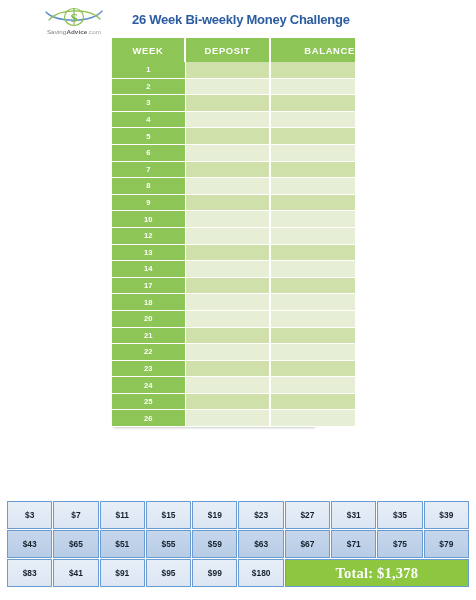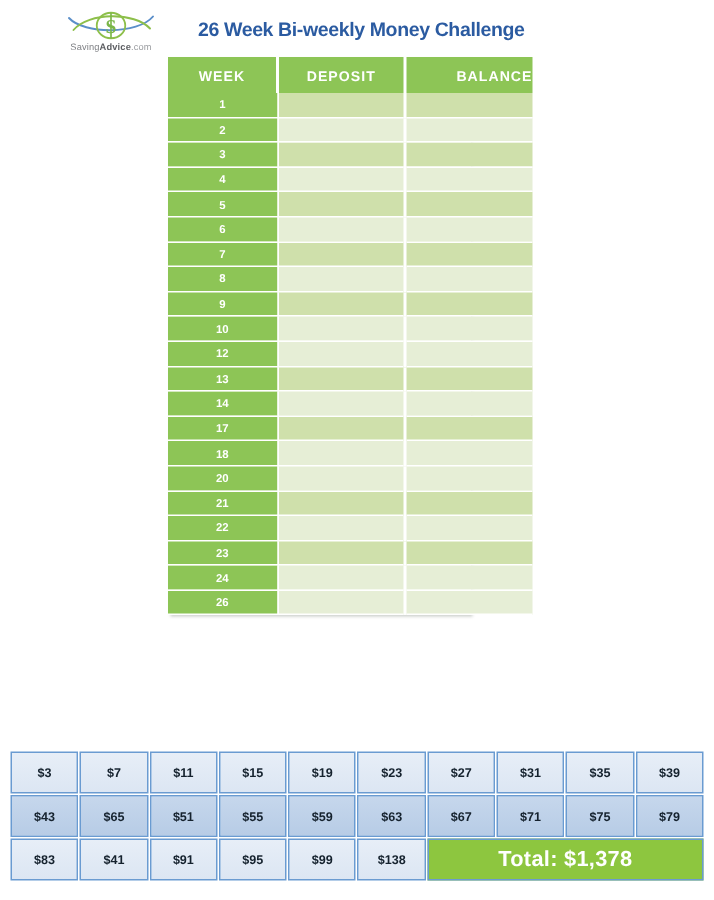--- a/index.html
+++ b/index.html
@@ -137,20 +137,21 @@
   .amounts tr.grid-dark td {
     background: linear-gradient(to bottom, #c6d7ec 0%, #b7cce6 100%);
   }
   td.total-cell {
     background: #8dc63f !important;
     color: #ffffff !important;
     font-size: 14.5px;
     font-weight: bold;
     letter-spacing: 0.2px;
     border: 1px solid #6a9bd1;
+    font-family: Liberation Serif, serif;
   }
 </style>
 </head>
 <body>
 
 <div class="header">
 
   <div class="logo">
     <div class="logo-mark">
       <svg width="76" height="24" viewBox="0 0 76 24">
@@ -277,20 +278,25 @@
         <tr class="odd">
           <td class="cell-week">23</td>
           <td class="cell-val cell-deposit"></td>
           <td class="cell-val cell-balance"></td>
         </tr>
         <tr class="even">
           <td class="cell-week">24</td>
           <td class="cell-val cell-deposit"></td>
           <td class="cell-val cell-balance"></td>
         </tr>
+        <tr class="odd">
+          <td class="cell-week">25</td>
+          <td class="cell-val cell-deposit"></td>
+          <td class="cell-val cell-balance"></td>
+        </tr>
         <tr class="even">
           <td class="cell-week">26</td>
           <td class="cell-val cell-deposit"></td>
           <td class="cell-val cell-balance"></td>
         </tr>
       </tbody>
   </table>
 </div>
 
 <div class="grid-wrap">
@@ -331,18 +337,18 @@
           <td>$71</td>
           <td>$75</td>
           <td>$79</td>
         </tr>
         <tr class="grid-light">
           <td>$83</td>
           <td>$41</td>
           <td>$91</td>
           <td>$95</td>
           <td>$99</td>
-          <td>$138</td>
+          <td>$180</td>
           <td class="total-cell" colspan="4">Total: $1,378</td>
         </tr>
       </tbody>
   </table>
 </div>
 
 </body></html>

